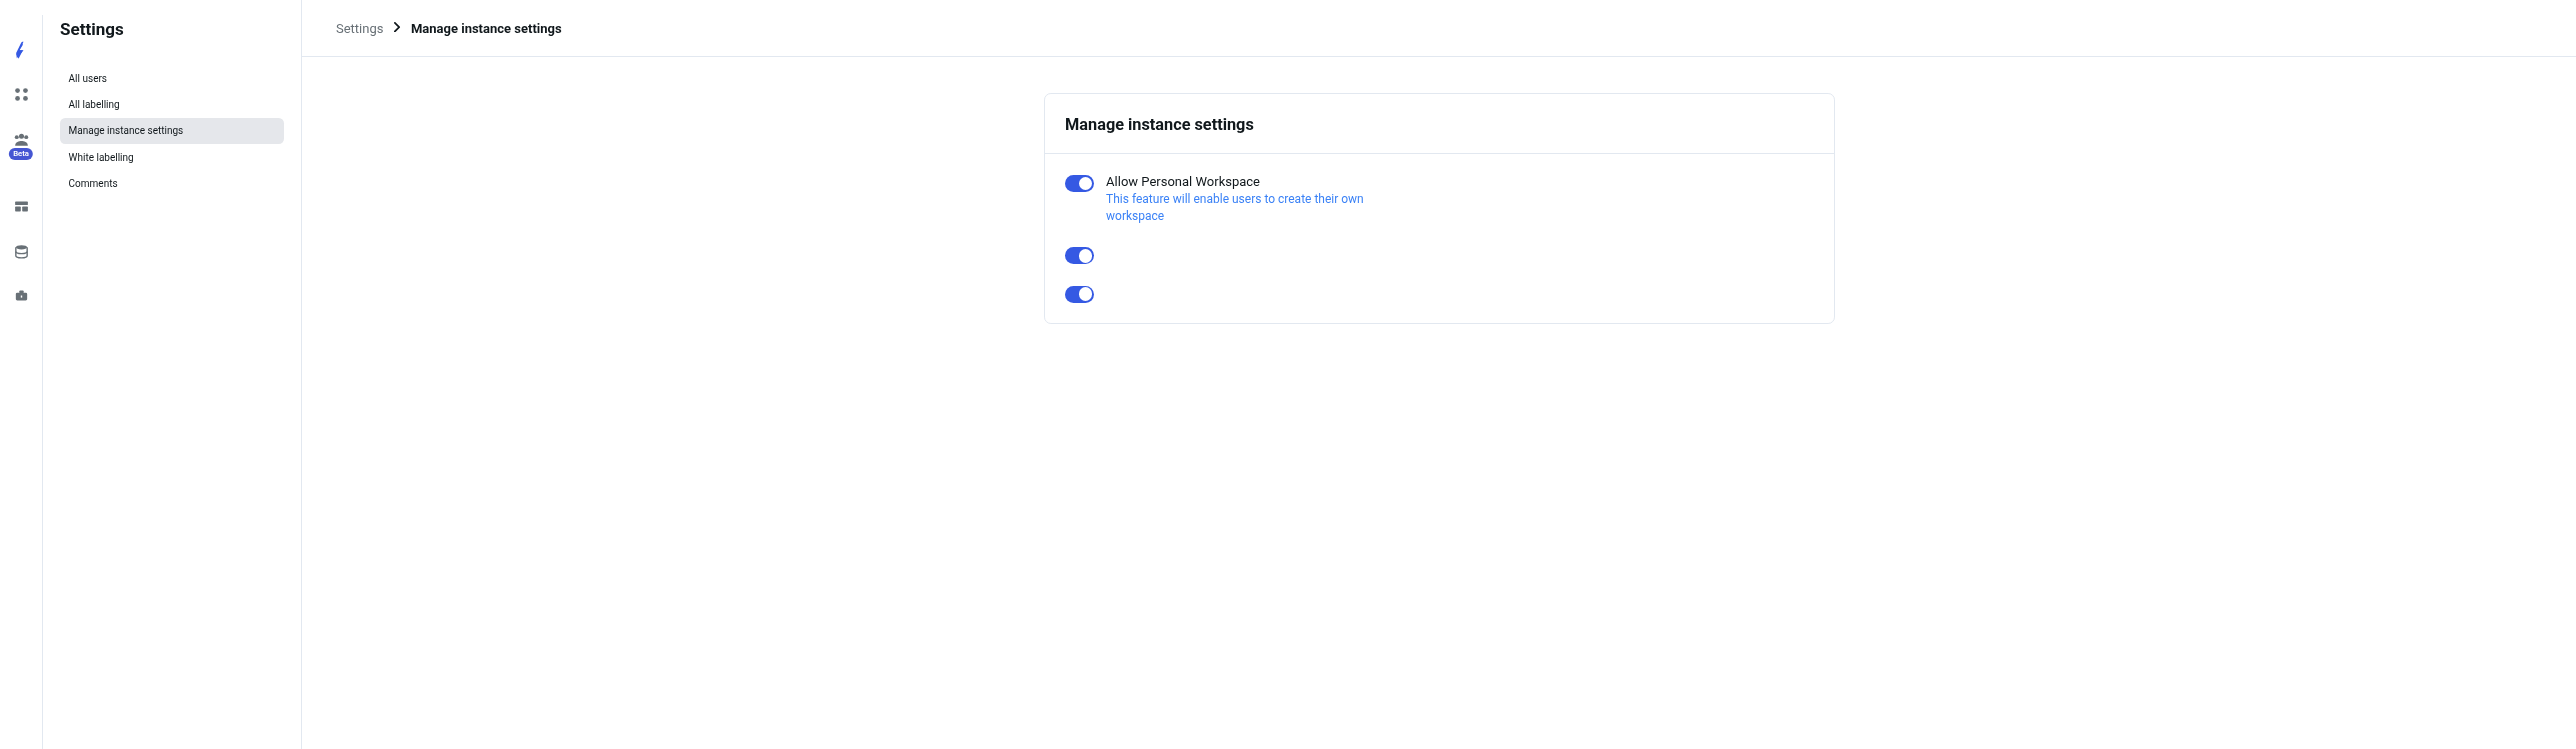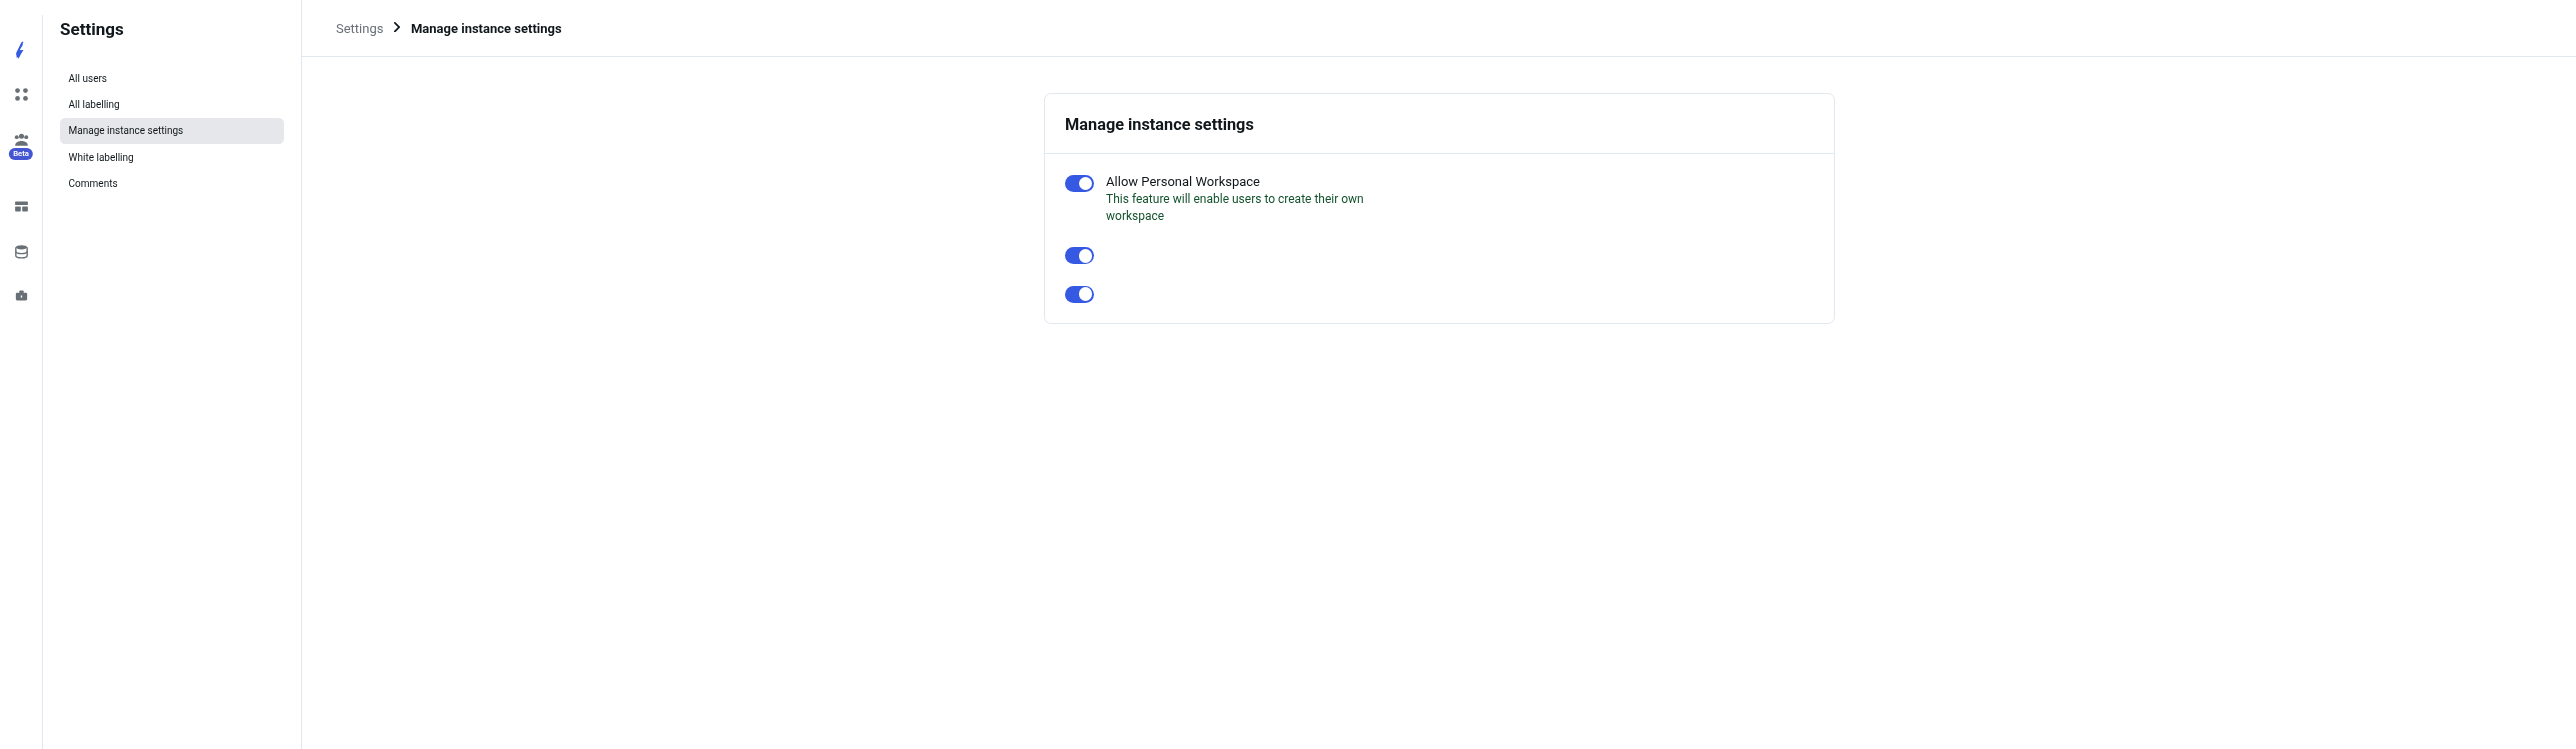--- a/index.html
+++ b/index.html
@@ -156,21 +156,21 @@
   .setting-text {
     max-width: 292px;
   }
   .setting-label {
     font-size: 13px;
     color: #11181c;
     margin-bottom: 1.7px;
   }
   .setting-desc {
     font-size: 12px;
-    color: #14532d;
+    color: #3b82f6;
     line-height: 1.45;
   }
 </style>
 </head>
 <body>
 
 <nav class="icon-rail">
   <div class="rail-item">
     <svg width="19" height="19" viewBox="0 0 24 24" fill="#3559e3">
         <path d="M4 20 L12 2 L14 2 L8 14 L13 14 L7 26 Z" transform="translate(2,-1) scale(0.9)"></path>

